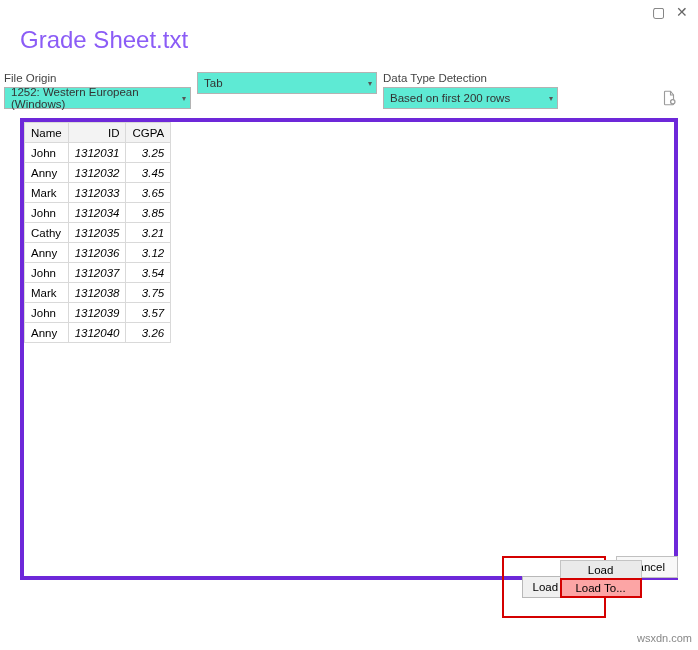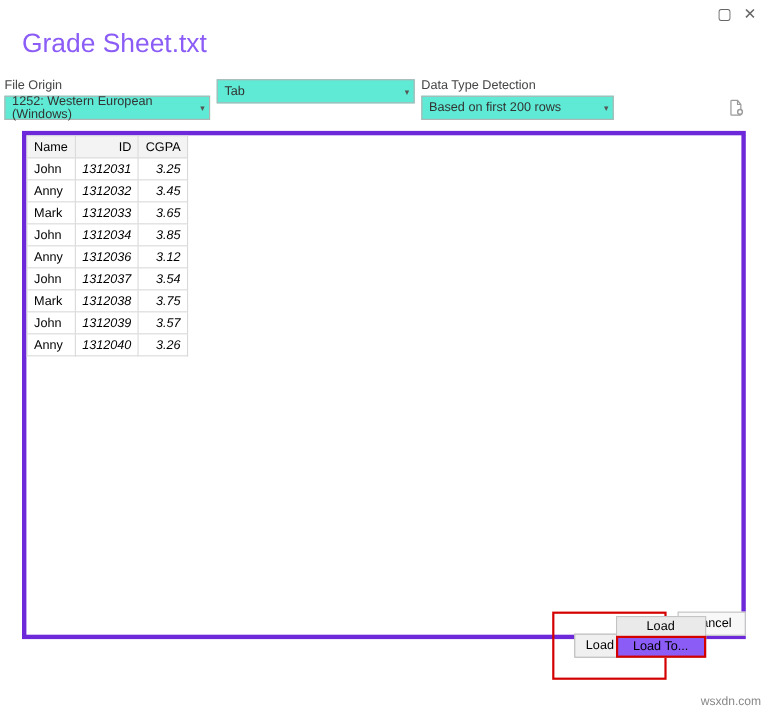--- a/index.html
+++ b/index.html
@@ -30,21 +30,21 @@
     table.data th.id { font-style: normal; text-align: right; }
     table.data th.cgpa { width: 38px; text-align: left; }
     table.data td.cgpa { width: 38px; text-align: right; font-style: italic; }
     .footer { position: absolute; bottom: 32px; right: 20px; display: flex; align-items: flex-start; gap: 10px; }
     .load-group { position: relative; border: 2px solid #d40000; padding: 18px; display: flex; align-items: flex-start; }
     .load-btn { height: 22px; background: #f0f0f0; border: 1px solid #b8b8b8; font-size: 11.5px; padding: 0 10px; display: flex; align-items: center; }
     .load-label { padding-right: 6px; }
     .load-chev { border-left: 1px solid #c0c0c0; padding-left: 6px; font-size: 8px; color: #555; }
     .load-menu { position: absolute; top: 2px; left: 56px; background: #eaeaea; border: 1px solid #c4c4c4; width: 82px; }
     .load-menu-item { font-size: 11.5px; padding: 3px 8px; text-align: center; }
-    .load-menu-item.sel { background: #8b5cf6; outline: 2px solid #d40000; outline-offset: -1px; position: relative; }
+    .load-menu-item.sel { background: #fca5a5; outline: 2px solid #d40000; outline-offset: -1px; position: relative; }
     .cancel-btn { height: 22px; background: #f8f8f8; border: 1px solid #c0c0c0; font-size: 11.5px; padding: 0 12px; display: flex; align-items: center; }
     .watermark { position: absolute; bottom: 6px; right: 6px; font-size: 11px; color: #888; }
   </style>
 </head>
 <body>
 
 <div class="window">
   <div class="titlebar">
     <span class="sys-icon">▢</span>
     <span class="sys-icon">✕</span>
@@ -110,20 +110,25 @@
               <td class="name">Mark</td>
               <td class="id">1312033</td>
               <td class="cgpa">3.65</td>
             </tr>
             <tr>
               <td class="name">John</td>
               <td class="id">1312034</td>
               <td class="cgpa">3.85</td>
             </tr>
             <tr>
+              <td class="name">Cathy</td>
+              <td class="id">1312035</td>
+              <td class="cgpa">3.21</td>
+            </tr>
+            <tr>
               <td class="name">Anny</td>
               <td class="id">1312036</td>
               <td class="cgpa">3.12</td>
             </tr>
             <tr>
               <td class="name">John</td>
               <td class="id">1312037</td>
               <td class="cgpa">3.54</td>
             </tr>
             <tr>

